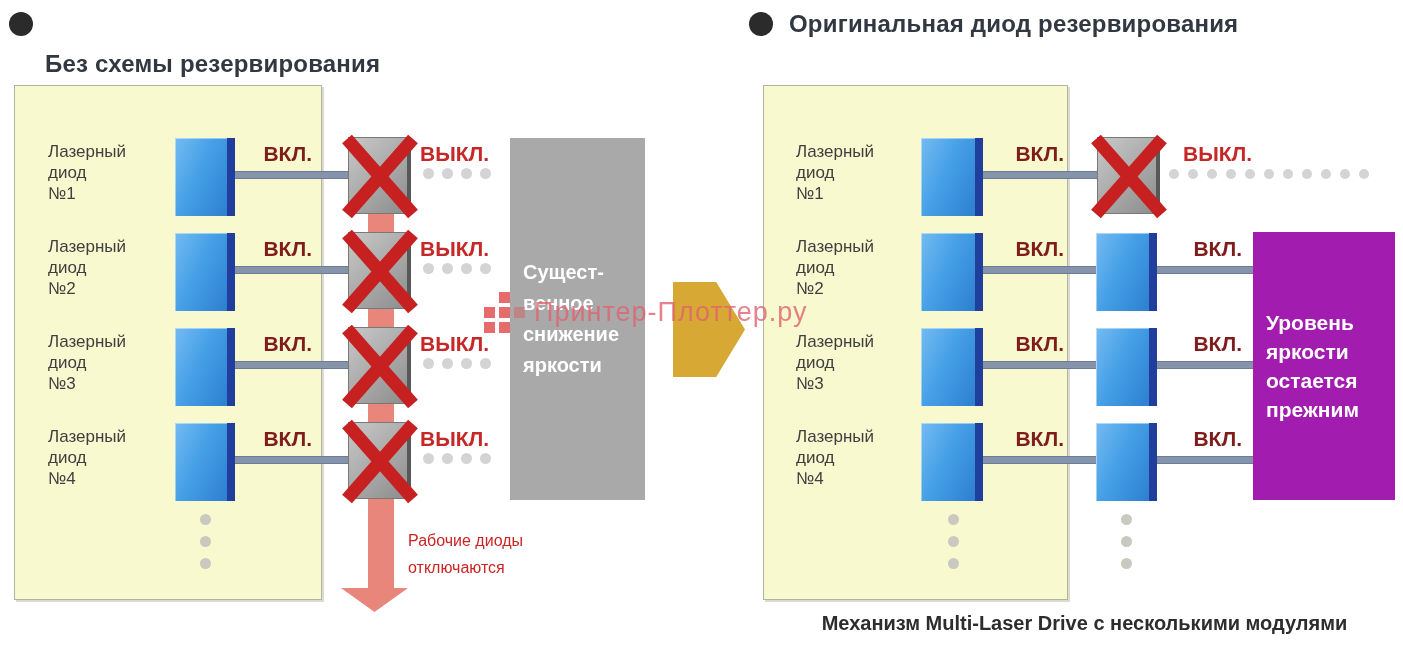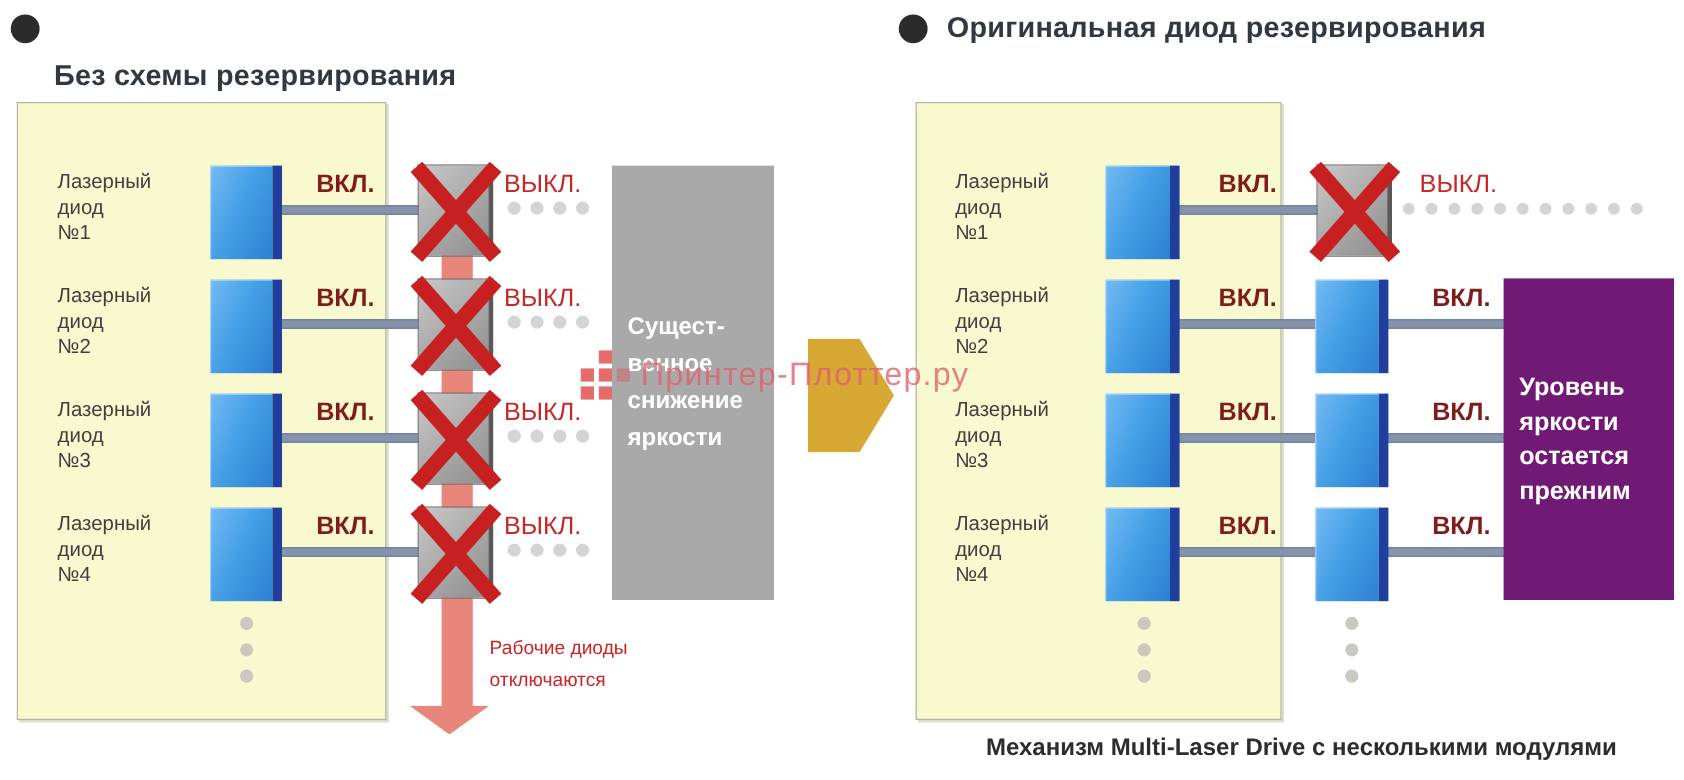--- a/index.html
+++ b/index.html
@@ -14,41 +14,41 @@
   
   .panel{background:#f9f9d0;border:1px solid #b3b3a2;box-shadow:2px 2px 0 rgba(190,190,165,.55);}
   
   .diode-label{font-size:17px;line-height:21px;color:#3f3f3f;white-space:pre-line;}
   .diode-rect{
     width:52px;height:78px;border-right:8px solid #203f9d;
     background:linear-gradient(115deg,#74bbf3 0%,#46a0e6 45%,#2d7fd0 100%);
     box-shadow:inset 1px 1px 0 rgba(255,255,255,.45);
   }
   .on-label{font-size:21px;font-weight:bold;color:#7f1d1d;text-align:right;white-space:nowrap;}
-  .off-label{font-size:21px;font-weight:normal;color:#c62828;white-space:nowrap;}
+  .off-label{font-size:21px;font-weight:bold;color:#c62828;white-space:nowrap;}
   .wire{height:6px;background:#8593ab;border-top:1px solid #6c7c96;border-bottom:1px solid #6c7c96;}
   .xbox{
     width:58px;height:75px;border:1px solid #787878;border-right:4px solid #585858;
     background:linear-gradient(135deg,#c8c8c8 0%,#a8a8a8 55%,#8d8d8d 100%);
     z-index:3;
   }
   .xbox svg{position:absolute;left:-11px;top:-8px;overflow:visible;}
   
   .dots{display:flex;gap:8px;}
   .dots span{width:11px;height:11px;border-radius:50%;background:#d4d4d4;display:inline-block;flex:0 0 auto;}
   .dots.small span{width:10px;height:10px;}
   .vdots{display:flex;flex-direction:column;gap:11px;}
   .vdots span{width:11px;height:11px;border-radius:50%;background:#c9c9c0;display:inline-block;}
   
   .result-gray{
     background:#a9a9a9;color:#ffffff;font-weight:bold;font-size:20px;line-height:31px;
     display:flex;align-items:center;white-space:pre-line;padding-left:13px;box-sizing:border-box;
   }
   .result-blue{
-    background:#701a75;color:#ffffff;font-weight:bold;font-size:21px;line-height:29px;
+    background:#a21caf;color:#ffffff;font-weight:bold;font-size:21px;line-height:29px;
     display:flex;align-items:center;white-space:pre-line;padding-left:13px;box-sizing:border-box;
   }
   .warning-text{font-size:16px;line-height:27px;font-weight:normal;color:#cc2424;white-space:pre-line;}
   
   .fault-shaft{width:26px;background:#e9867c;z-index:1;}
   .fault-head{width:67px;height:24px;background:#e9867c;clip-path:polygon(0 0,100% 0,50% 100%);z-index:1;}
   
   .gold-arrow{width:72px;height:95px;background:#d7a833;clip-path:polygon(0 0,60% 0,100% 50%,60% 100%,0 100%);}
   
   .caption{font-size:20px;font-weight:bold;color:#2d2d2d;text-align:center;white-space:nowrap;}

